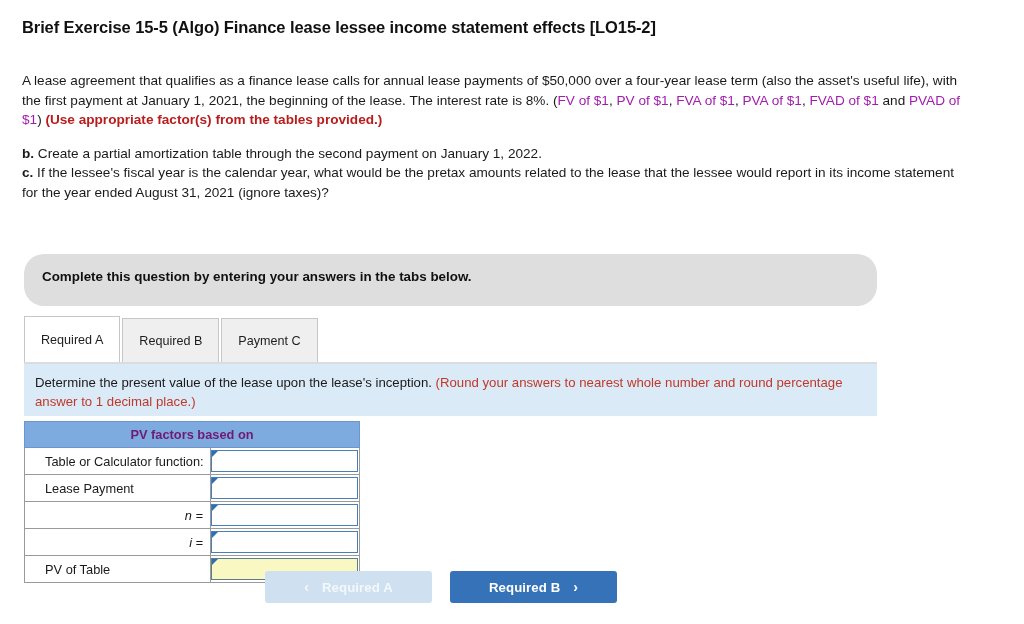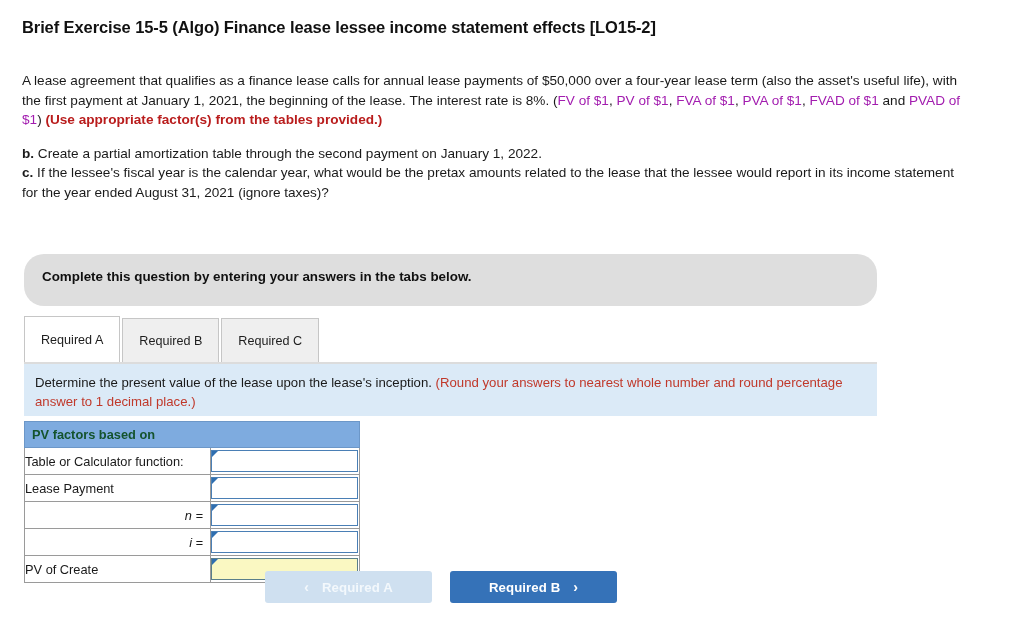--- a/index.html
+++ b/index.html
@@ -166,36 +166,37 @@
     table-layout: fixed;
     font-size: 12.8px;
   }
   .pvtable td {
     border: 1px solid #9a9a9a;
     padding: 0;
     height: 24px;
     vertical-align: middle;
   }
   .pvtable td.label {
-    padding: 0 0;
+    padding: 0 20px;
     color: #1a1a1a;
     background: #ffffff;
     white-space: nowrap;
   }
   .pvtable td.label.right {
     text-align: right;
     padding-right: 7px;
   }
   .pvtable tr.header td {
     background: #7eabdf;
     font-weight: bold;
     padding: 0 7px;
     height: 25px;
-    color: #14532d;
+    color: #701a75;
     border-color: #6c97c8;
+    text-align: center;
   }
   .var {
     font-style: italic;
   }
 
   .cellinput {
     position: relative;
     box-sizing: border-box;
     width: 100%;
     height: 22px;
@@ -284,21 +285,21 @@
   </div>
 
   <div class="tabstrip">
     <div class="tab active">
         <span>Required A</span>
       </div>
     <div class="tab">
         <span>Required B</span>
       </div>
     <div class="tab">
-        <span>Required C</span>
+        <span>Payment C</span>
       </div>
   </div>
   <div class="tab-underline"></div>
 
   <div class="blue-box">
     <div class="blue-box-text"><span>Determine the present value of the lease upon the lease's inception. </span><span class="note">(Round your answers to nearest whole number and round percentage answer to 1 decimal place.)</span></div>
   </div>
 
   <table class="pvtable">
     <colgroup>
@@ -327,21 +328,21 @@
             <span class="cellinput"></span>
           </td>
       </tr>
       <tr>
         <td class="label right var">i =</td>
         <td class="inputcell">
             <span class="cellinput"></span>
           </td>
       </tr>
       <tr>
-        <td class="label">PV of Create</td>
+        <td class="label">PV of Table</td>
         <td class="inputcell">
             <span class="cellinput yellow"></span>
           </td>
       </tr>
     </tbody>
   </table>
 
   <div class="btnrow">
     <div class="navbtn prev">
       <span class="chev">‹</span>

